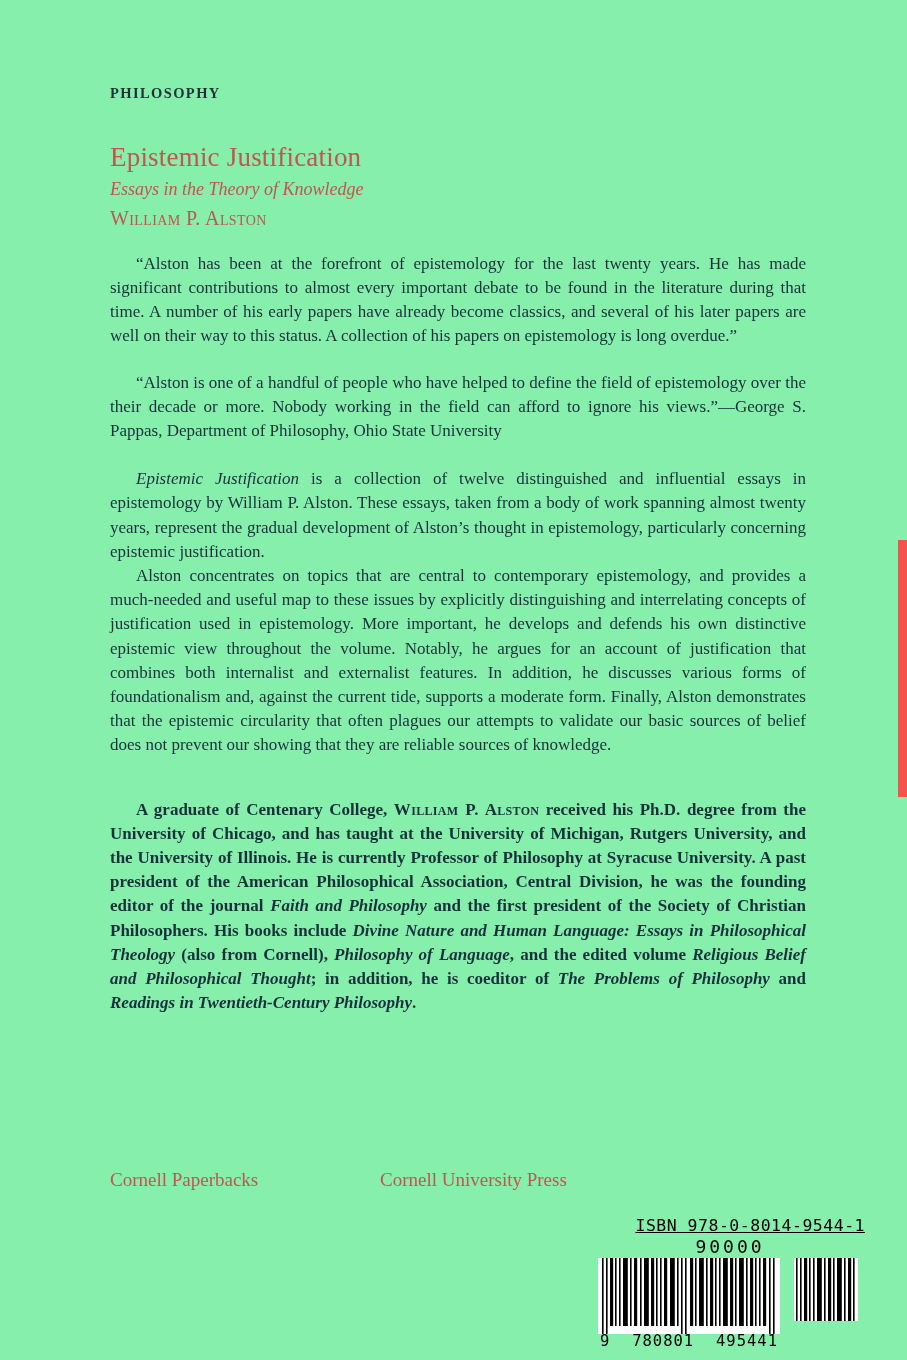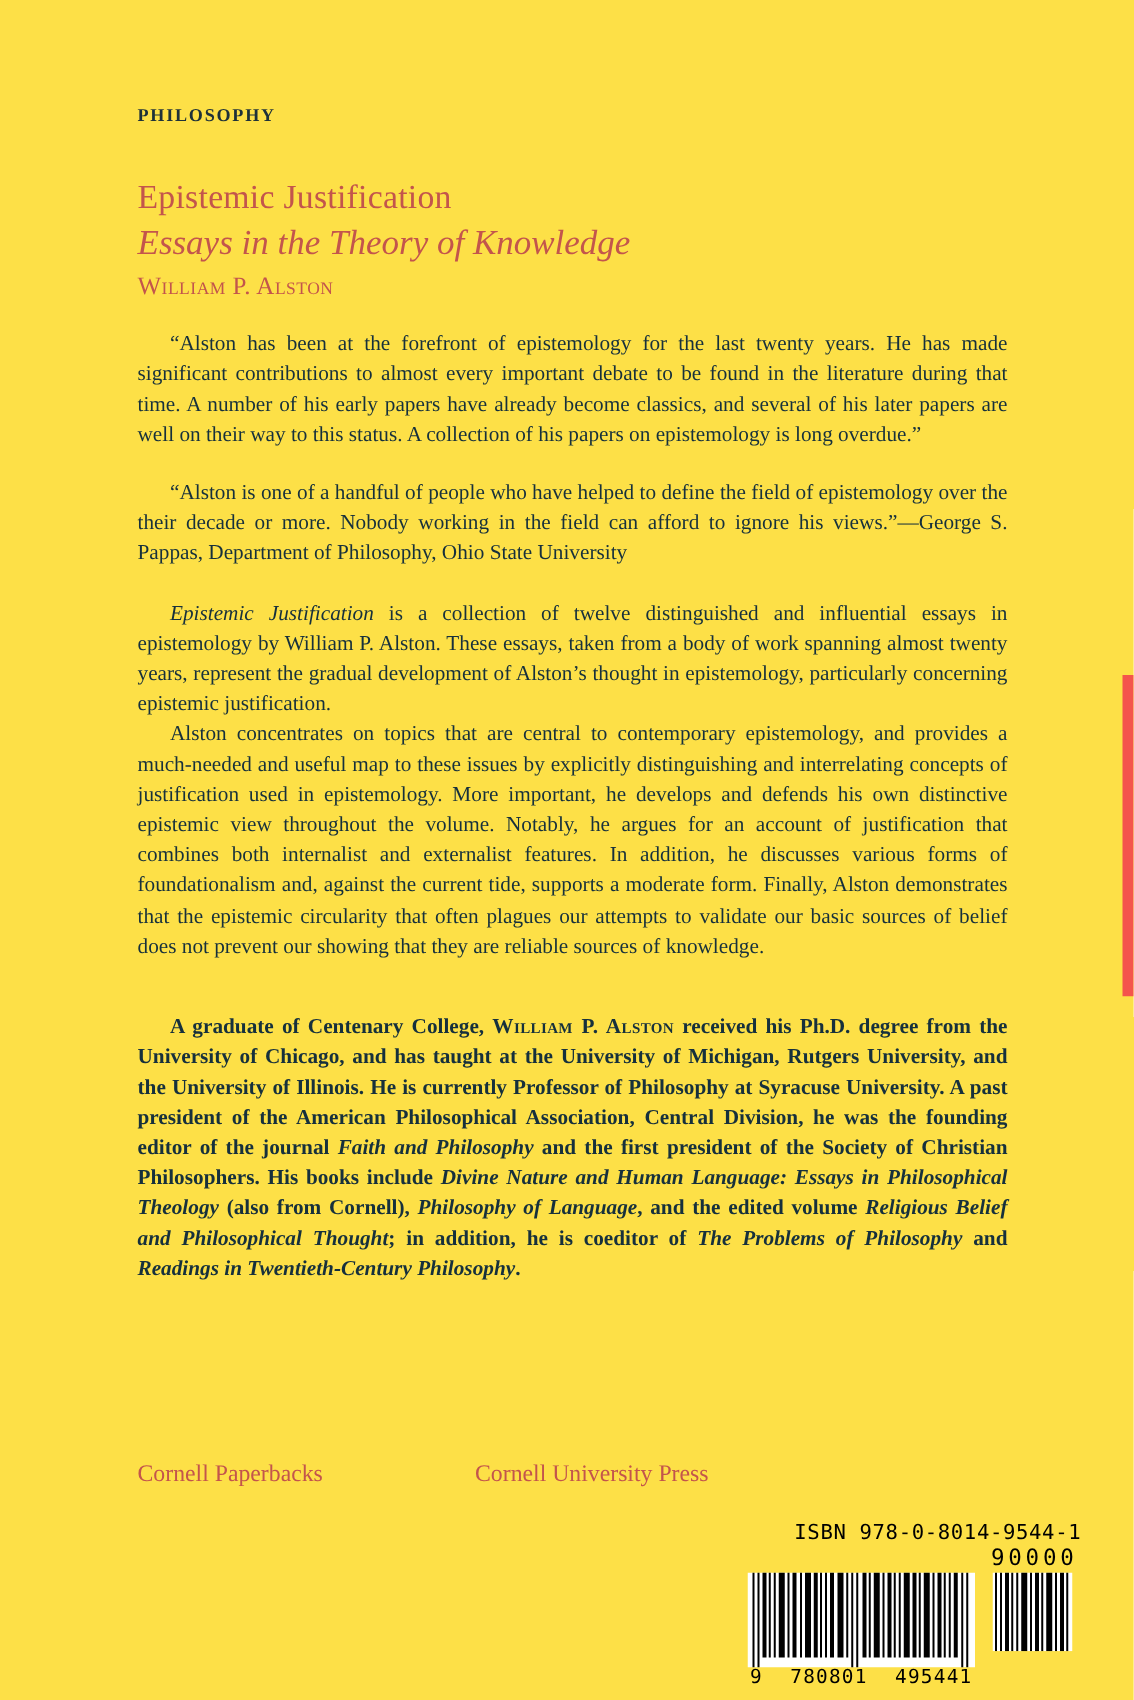--- a/index.html
+++ b/index.html
@@ -10,21 +10,21 @@
   }
 
   body {
     font-family: "Liberation Serif", "DejaVu Serif", serif;
   }
 
   #cover {
     position: relative;
     width: 907px;
     height: 1360px;
-    background: #fde047;
+    background: #86efac;
     overflow: hidden;
     box-sizing: border-box;
   }
 
   
   #edge-bar {
     position: absolute;
     right: 0;
     top: 540px;
     width: 9px;
@@ -54,21 +54,21 @@
   }
 
   .book-title {
     font-size: 27px;
     color: #c3554c;
     letter-spacing: 0.2px;
     line-height: 1.15;
   }
 
   .book-subtitle {
-    font-size: 28px;
+    font-size: 18px;
     font-style: italic;
     color: #c3554c;
     margin-top: 6px;
     line-height: 1.15;
   }
 
   .book-author {
     font-size: 20px;
     color: #c3554c;
     margin-top: 7px;
@@ -147,27 +147,28 @@
     color: #000;
   }
 
   .isbn-line {
     font-family: "DejaVu Sans Mono", "Liberation Mono", monospace;
     font-size: 16.5px;
     letter-spacing: 0.5px;
     text-align: right;
     padding-right: 3px;
     white-space: nowrap;
+    text-decoration: underline;
   }
 
   .supp-line {
     font-family: "DejaVu Sans Mono", "Liberation Mono", monospace;
     font-size: 18px;
     letter-spacing: 3px;
-    text-align: right;
+    text-align: center;
     padding-right: 6px;
     margin-top: 1px;
   }
 
   .bars-row {
     display: flex;
     align-items: flex-start;
     margin-top: 1px;
   }
 

